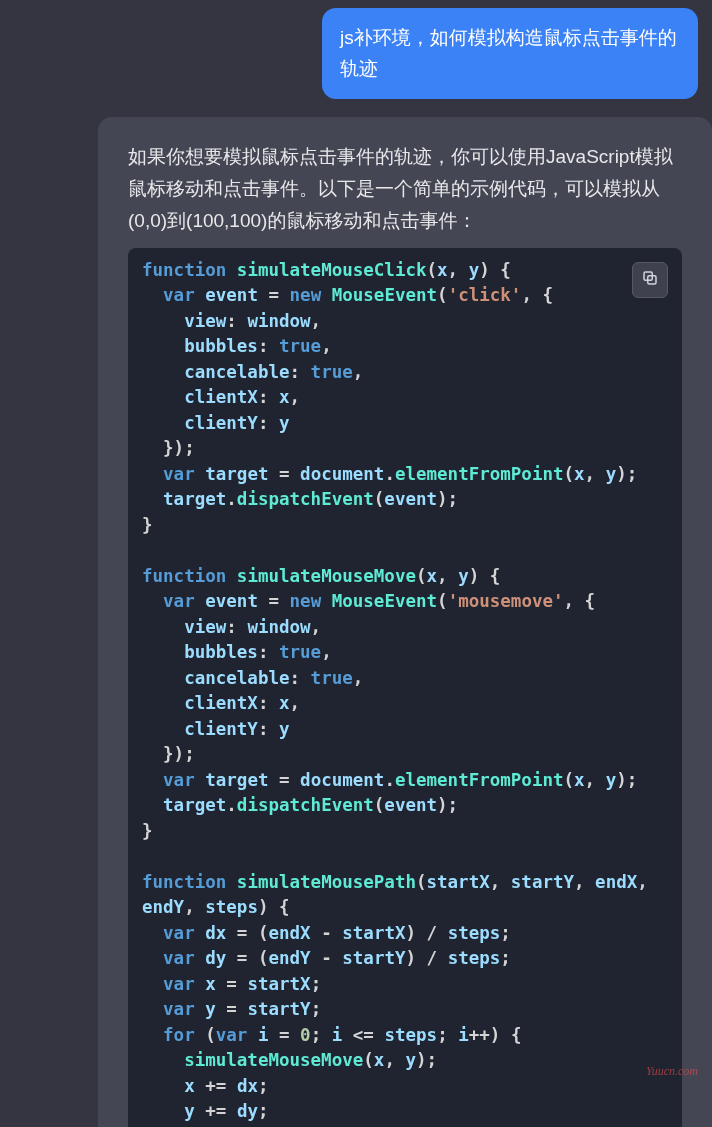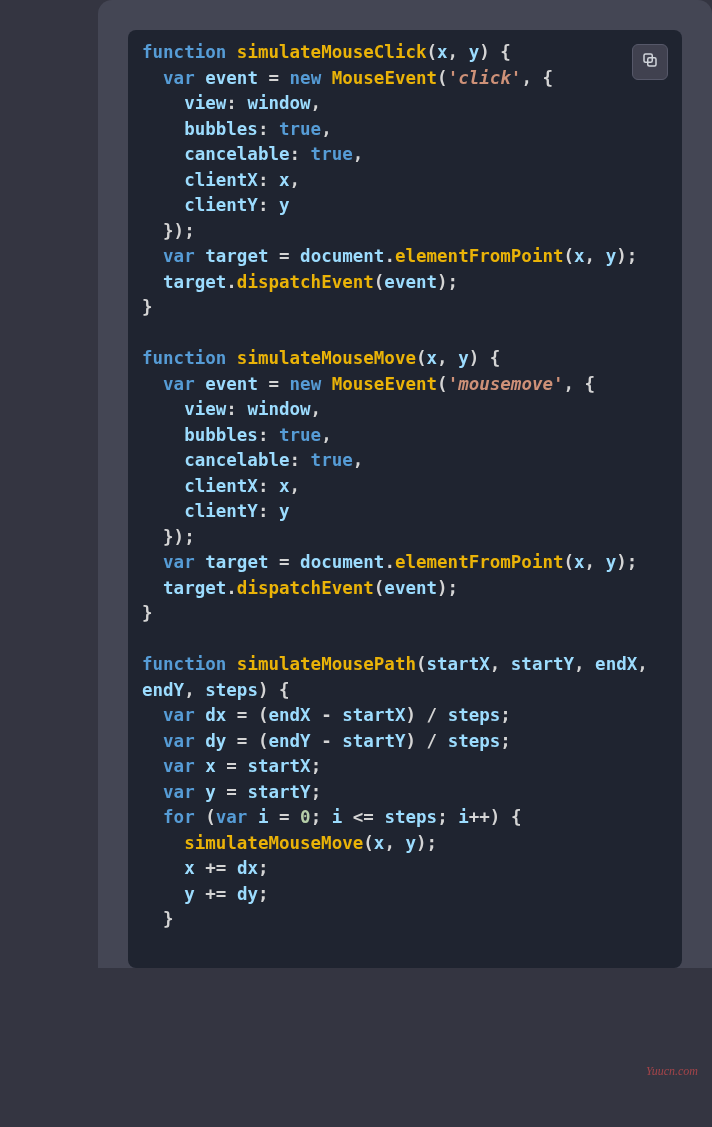--- a/index.html
+++ b/index.html
@@ -69,44 +69,50 @@
     padding: 10px 14px 10px 14px;
     font-family: "SFMono-Regular", Consolas, "Liberation Mono", Menlo, monospace;
     font-size: 17.5px;
     line-height: 1.4;
     white-space: pre-wrap;
     word-break: break-word;
     color: #d4d4d4;
     font-weight: 600;
   }
   .tk-kw   { color: #569cd6; text-align: center; }  
-  .tk-fn   { color: #eab308; }  
-  .tk-str  { color: #ce9178; font-style: italic; }  
+  .tk-fn   { color: #5eead4; }  
+  .tk-str  { color: #ce9178; }  
   .tk-id   { color: #9cdcfe; }  
   .tk-num  { color: #b5cea8; }  
   .tk-pn   { color: #d4d4d4; }  
   .tk-op   { color: #d4d4d4; }  
   .watermark {
     position: absolute;
     bottom: 48px;
     right: 14px;
     color: rgba(255,80,80,0.55);
     font-size: 12px;
     font-style: italic;
     font-family: Georgia, serif;
     pointer-events: none;
   }
 </style>
 </head>
 <body>
 
 <div class="chat-area">
 
+  <div class="user-row">
+    <div class="user-bubble">
+      <span>js补环境，如何模拟构造鼠标点击事件的轨迹</span>
+    </div>
+  </div>
 
   <div class="assistant-row">
+    <div class="assistant-text">如果你想要模拟鼠标点击事件的轨迹，你可以使用JavaScript模拟鼠标移动和点击事件。以下是一个简单的示例代码，可以模拟从(0,0)到(100,100)的鼠标移动和点击事件：</div>
 
     <div class="code-block">
       <div class="copy-btn">
         <span>
           <svg viewBox="0 0 24 24">
               <rect x="9" y="9" width="11" height="11" rx="2"></rect>
               <rect x="4" y="4" width="11" height="11" rx="2"></rect>
             </svg>
         </span>
       </div>

